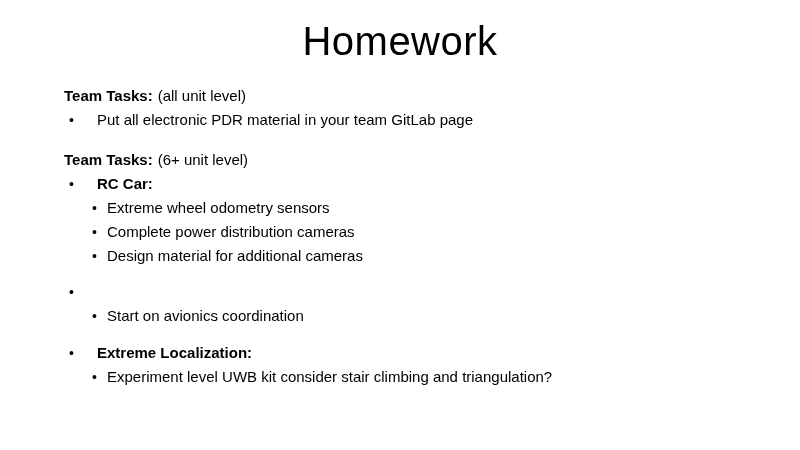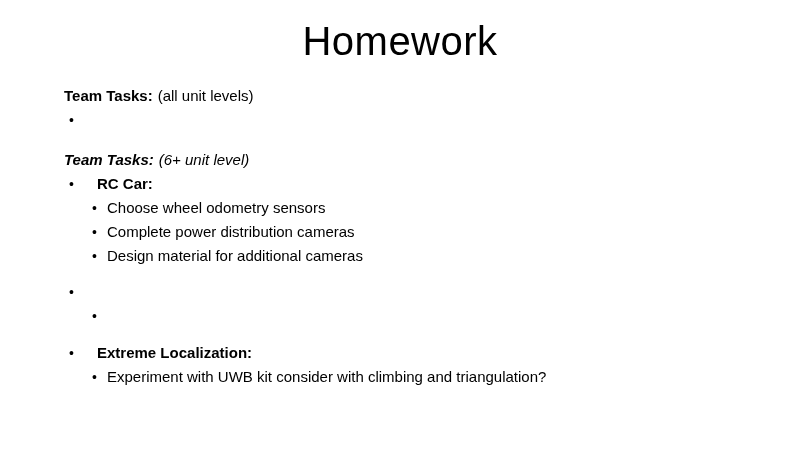--- a/index.html
+++ b/index.html
@@ -25,68 +25,70 @@
     line-height: 24px;
   }
   .bold { font-weight: 700; }
   .heading { white-space: nowrap; }
   .heading .rest { margin-left: 5px; font-weight: 400; }
   .b1 { display: flex; align-items: baseline; }
   .b1 > .dot { width: 33px; padding-left: 5px; flex: 0 0 33px; }
   .b2 { display: flex; align-items: baseline; margin-left: 28px; }
   .b2 > .dot { width: 15px; flex: 0 0 15px; }
   .dot { font-size: 14px; }
-  .mt-sec { margin-top: 16px; font-style: italic; }
+  .mt-sec { margin-top: 16px; }
   .mt-grp-a { margin-top: 12px; }
   .mt-grp-b { margin-top: 13px; }
 </style>
 </head>
 <body>
 
 <div class="slide">
 
   <h1 class="title">Homework</h1>
 
   <div class="content">
 
-    <p class="heading"><span class="bold">Team Tasks:</span><span class="rest">(all unit levels)</span></p>
+    <p class="heading"><span class="bold">Team Tasks:</span><span class="rest">(all unit level)</span></p>
 
     <div class="b1">
       <span class="dot">•</span>
+      <span>Put all electronic PDR material in your team GitLab page</span>
     </div>
 
     <p class="heading mt-sec"><span class="bold">Team Tasks:</span><span class="rest">(6+ unit level)</span></p>
 
     <div class="b1">
       <span class="dot">•</span>
       <span class="bold">RC Car:</span>
     </div>
     <div class="b2">
       <span class="dot">•</span>
-      <span>Choose wheel odometry sensors</span>
+      <span>Extreme wheel odometry sensors</span>
     </div>
     <div class="b2">
       <span class="dot">•</span>
       <span>Complete power distribution cameras</span>
     </div>
     <div class="b2">
       <span class="dot">•</span>
       <span>Design material for additional cameras</span>
     </div>
 
     <div class="b1 mt-grp-a">
       <span class="dot">•</span>
     </div>
     <div class="b2">
       <span class="dot">•</span>
+      <span>Start on avionics coordination</span>
     </div>
 
     <div class="b1 mt-grp-b">
       <span class="dot">•</span>
       <span class="bold">Extreme Localization:</span>
     </div>
     <div class="b2">
       <span class="dot">•</span>
-      <span>Experiment with UWB kit consider with climbing and triangulation?</span>
+      <span>Experiment level UWB kit consider stair climbing and triangulation?</span>
     </div>
 
   </div>
 </div>
 
 </body></html>

